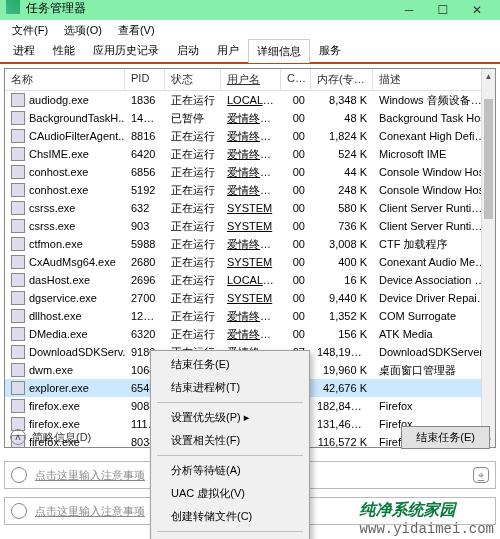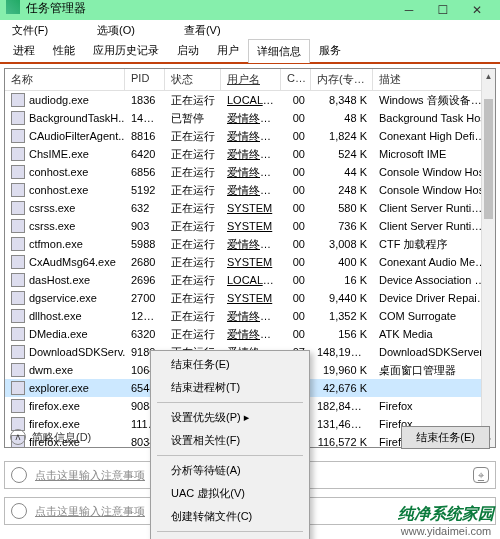--- a/index.html
+++ b/index.html
@@ -3,21 +3,21 @@
 <meta charset="utf-8">
 <style>
   * { box-sizing: border-box; margin: 0; padding: 0; font-family: "Microsoft YaHei", "Segoe UI", sans-serif; }
   body { width: 500px; height: 539px; background: #fff; font-size: 11px; color: #000; overflow: hidden; position: relative; }
   
   .titlebar { height: 20px; display: flex; align-items: flex-start; padding: 0 6px; background: #86efac; }
   .titlebar-icon { width: 14px; height: 14px; background: linear-gradient(45deg,#4b8,#2a6); margin-right: 6px; }
   .titlebar-text { flex: 1; font-size: 12px; }
   .winbtn { width: 34px; height: 20px; display: flex; align-items: center; justify-content: center; font-size: 12px; color: #333; }
   
-  .menubar { height: 20px; display: flex; align-items: center; padding: 0 4px; font-size: 11px; gap: 33px; }
+  .menubar { height: 20px; display: flex; align-items: center; padding: 0 4px; font-size: 11px; }
   .menubar span { padding: 2px 8px; }
   
   .tabbar { height: 24px; border-bottom: 2px solid #c2410c; display: flex; align-items: flex-end; padding: 0 4px; font-size: 11px; }
   .tab { padding: 4px 8px; border: 1px solid transparent; border-bottom: none; }
   .tab.active { border-color: #ccc; background: #fff; position: relative; top: 1px; }
   
   .grid-wrap { position: relative; height: 380px; border: 1px solid #888; margin: 4px; overflow: hidden; }
   .grid-header { display: flex; height: 22px; background: #fff; border-bottom: 1px solid #e0e0e0; }
   .grid-header .col { padding: 3px 6px; border-right: 1px solid #e0e0e0; font-size: 11px; color: #333; white-space: nowrap; overflow: hidden; text-overflow: ellipsis; }
   
@@ -45,21 +45,21 @@
   .lessmore .chev { border: 1px solid #888; border-radius: 50%; width: 16px; height: 16px; display:flex; align-items:center; justify-content:center; margin-right:6px; font-size:10px;}
   .endtask-btn { padding: 3px 14px; border: 1px solid #888; background: #e1e1e1; font-size: 11px; }
   
   .searchbar { position: absolute; bottom: 50px; left: 4px; right: 4px; height: 28px; border: 1px solid #bbb; display: flex; align-items: center; padding: 0 6px; background: #fff; color: #888; font-size: 11px; text-decoration: underline; }
   .searchbar2 { bottom: 14px; }
   .searchbar .sicon { width:16px; height:16px; border:1px solid #888; border-radius:50%; margin-right:8px; position:relative;}
   .searchbar .carr { margin-left:auto; width:16px; height:16px; border:1px solid #888; border-radius:4px; display:flex;align-items:center;justify-content:center;}
   
   .watermark { position: absolute; bottom: 2px; right: 6px; font-size: 16px; font-weight: bold; font-style: italic; z-index: 20; }
   .watermark .green { color: #0b7a3c; }
-  .watermark .sub { font-size: 11px; color: #666; font-style: normal; font-weight: normal; display:block; text-align:center;}
+  .watermark .sub { font-size: 14px; color: #666; font-style: normal; font-weight: normal; display:block; text-align:center;font-family:Liberation Mono, monospace;}
   
   .scrollbar-v { position:absolute; right:0; top:0; bottom:0; width:14px; background:#f0f0f0; border-left:1px solid #ddd;}
   .scrollbar-v .thumb{ position:absolute; left:2px; right:2px; top:30px; height:120px; background:#c0c0c0;}
   .scrollbar-v .arr{ position:absolute; left:0; right:0; height:14px; display:flex;align-items:center;justify-content:center; font-size:8px; color:#555;}
   .scrollbar-v .arr.up{top:0;}
   .scrollbar-v .arr.dn{bottom:0;}
 </style>
 </head>
 <body>
 

